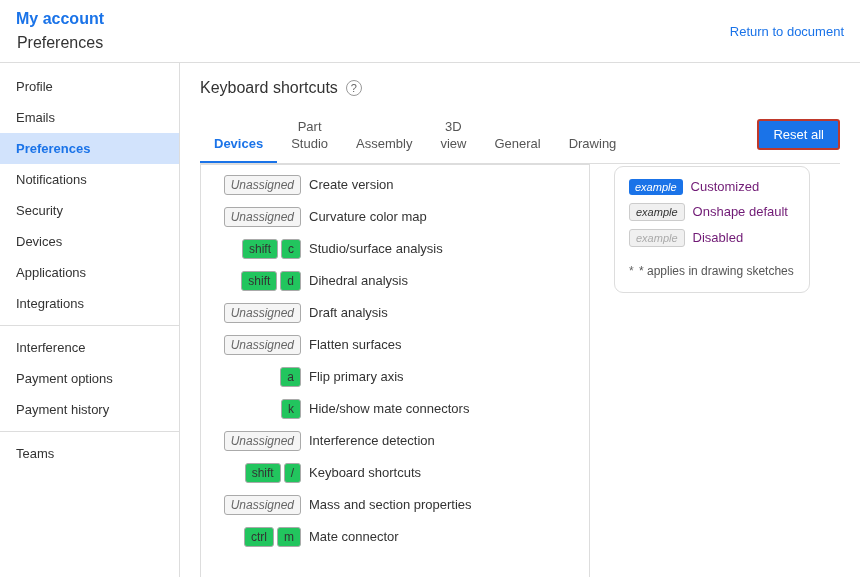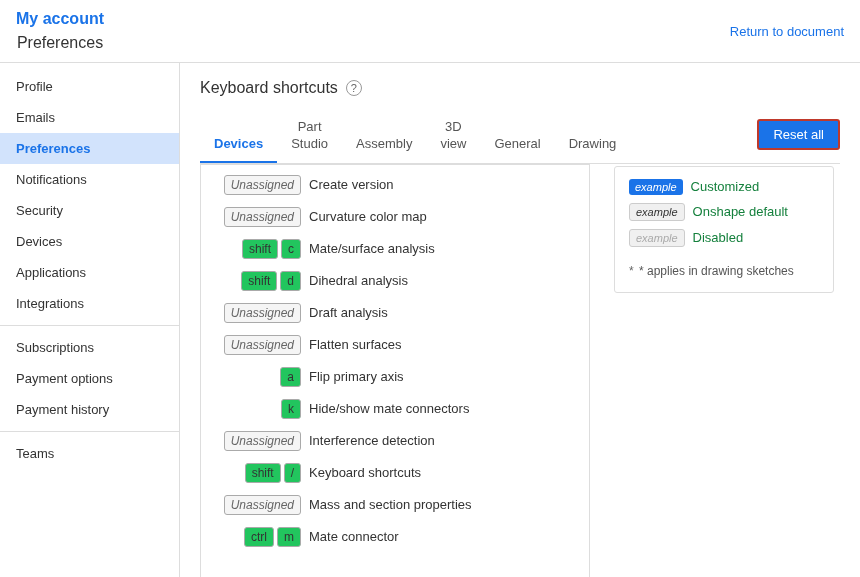--- a/index.html
+++ b/index.html
@@ -195,22 +195,22 @@
     }
     .shortcut-label {
       color: #333;
       font-size: 13px;
     }
 
     
     .legend-box {
       border: 1px solid #ddd;
       padding: 12px 14px;
-      border-radius: 3px;
-      width: 220px;
+      border-radius: 9px;
+      width: 196px;
       height: fit-content;
       margin-top: 2px;
     }
     .legend-row {
       display: flex;
       align-items: center;
       gap: 8px;
       margin-bottom: 8px;
     }
     .legend-example {
@@ -228,21 +228,21 @@
       border: 1px solid #ccc;
       color: #333;
     }
     .legend-example.disabled {
       background: #f0f0f0;
       border: 1px solid #ccc;
       color: #aaa;
     }
     .legend-text {
       font-size: 13px;
-      color: #15803d;
+      color: #701a75;
     }
     .legend-note {
       font-size: 12px;
       color: #555;
       margin-top: 16px;
       line-height: 1.4;
     }
     .legend-note .asterisk {
       color: #666;
       margin-right: 2px;
@@ -294,21 +294,21 @@
       <span>Devices</span>
     </div>
     <div class="sidebar-item">
       <span>Applications</span>
     </div>
     <div class="sidebar-item">
       <span>Integrations</span>
     </div>
     <hr class="sidebar-divider">
     <div class="sidebar-item">
-      <span>Subscriptions</span>
+      <span>Interference</span>
     </div>
     <div class="sidebar-item">
       <span>Payment options</span>
     </div>
     <div class="sidebar-item">
       <span>Payment history</span>
     </div>
     <hr class="sidebar-divider">
     <div class="sidebar-item">
       <span>Teams</span>
@@ -351,21 +351,21 @@
               <span class="unassigned-badge">Unassigned</span>
             </div>
             <span class="shortcut-label">Curvature color map</span>
           </div>
 
           <div class="shortcut-row">
             <div class="key-combo">
               <span class="key-badge">shift</span>
               <span class="key-badge">c</span>
             </div>
-            <span class="shortcut-label">Mate/surface analysis</span>
+            <span class="shortcut-label">Studio/surface analysis</span>
           </div>
 
           <div class="shortcut-row">
             <div class="key-combo">
               <span class="key-badge">shift</span>
               <span class="key-badge">d</span>
             </div>
             <span class="shortcut-label">Dihedral analysis</span>
           </div>
 

